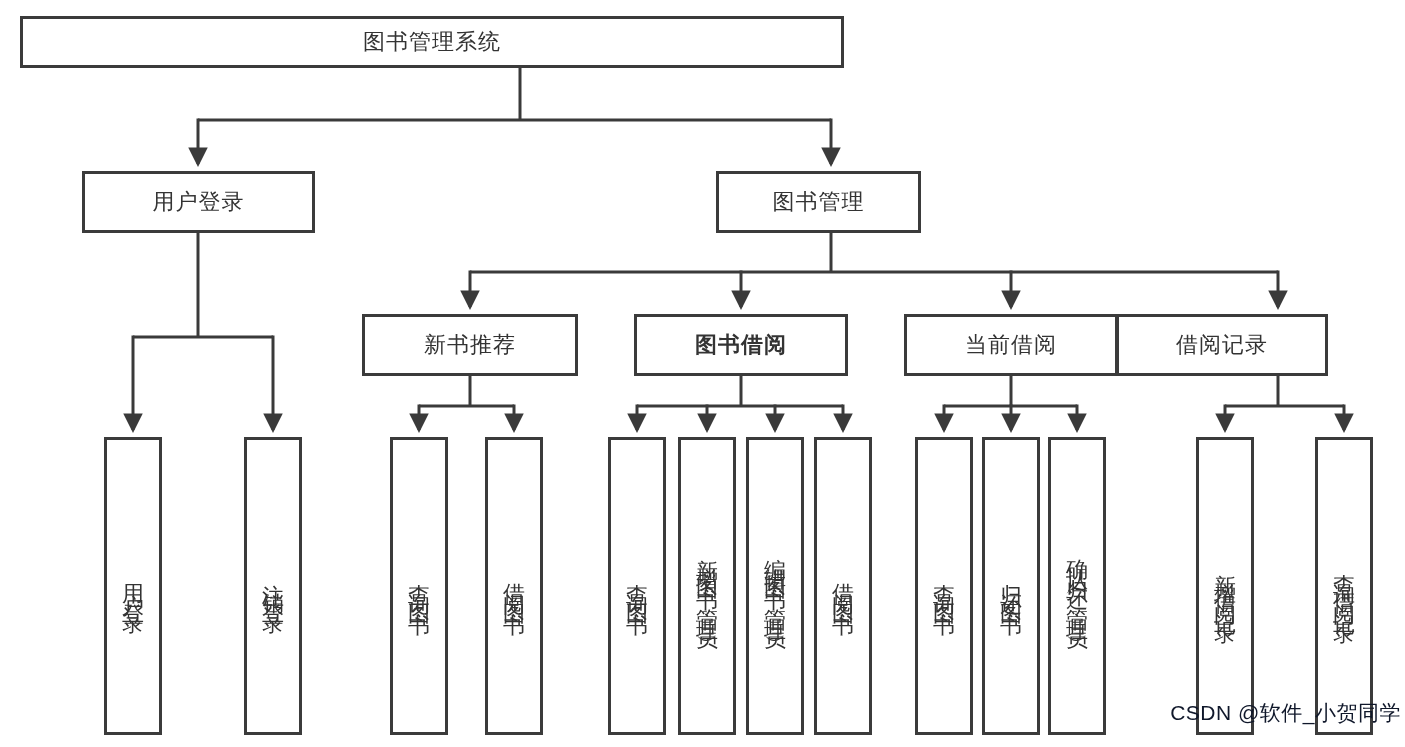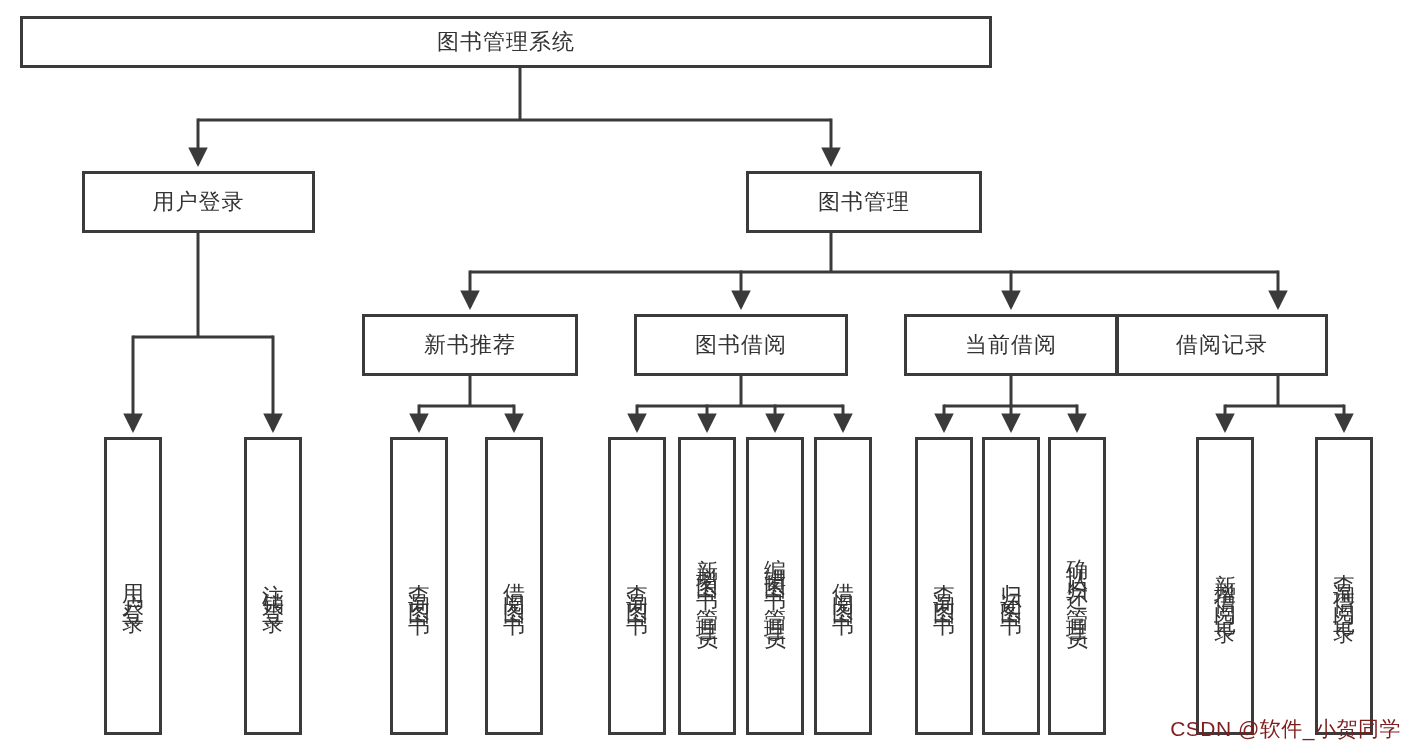--- a/index.html
+++ b/index.html
@@ -41,23 +41,23 @@
     writing-mode:vertical-rl;
     text-orientation:mixed;
     font-size:22px;
     letter-spacing:10px;
     line-height:1;
     color:#333333;
   }
   #watermark{
     position:absolute;
     right:4px;
-    bottom:4px;
+    bottom:20px;
     font-size:21px;
-    color:#7f1d1d;
+    color:#0f172a;
     letter-spacing:0.5px;
   }
 </style>
 </head>
 <body>
 
 <div id="stage">
 
   <svg id="wires" viewBox="0 0 1405 747" xmlns="http://www.w3.org/2000/svg">
     <defs>
@@ -107,27 +107,27 @@
       <line x1="1077" y1="404.5" x2="1077" y2="430" marker-end="url(#arrow)"></line>
     </g>
     <g stroke="#3a3a3a" stroke-width="3" fill="none">
       <line x1="1278" y1="376" x2="1278" y2="406"></line>
       <line x1="1225" y1="406" x2="1344" y2="406"></line>
       <line x1="1225" y1="404.5" x2="1225" y2="430" marker-end="url(#arrow)"></line>
       <line x1="1344" y1="404.5" x2="1344" y2="430" marker-end="url(#arrow)"></line>
     </g>
   </svg>
 
-  <div class="node" style="left:20px;top:16px;width:972px;height:52px;">图书管理系统</div>
+  <div class="node" style="left:20px;top:16px;width:824px;height:52px;">图书管理系统</div>
 
   <div class="node" style="left:82px;top:171px;width:233px;height:62px;">用户登录</div>
-  <div class="node" style="left:746px;top:171px;width:236px;height:62px;">图书管理</div>
+  <div class="node" style="left:716px;top:171px;width:205px;height:62px;">图书管理</div>
 
   <div class="node" style="left:362px;top:314px;width:216px;height:62px;font-family:Liberation Mono, monospace;">新书推荐</div>
-  <div class="node" style="left:634px;top:314px;width:214px;height:62px;">图书借阅</div>
+  <div class="node" style="left:634px;top:314px;width:214px;height:62px;font-weight:bold;">图书借阅</div>
   <div class="node" style="left:904px;top:314px;width:214px;height:62px;text-align:right;">当前借阅</div>
   <div class="node" style="left:1116px;top:314px;width:212px;height:62px;">借阅记录</div>
 
   <div class="vnode" style="left:104px;">
     <span class="vtext">用户登录</span>
   </div>
   <div class="vnode" style="left:244px;">
     <span class="vtext">注销登录</span>
   </div>
 

